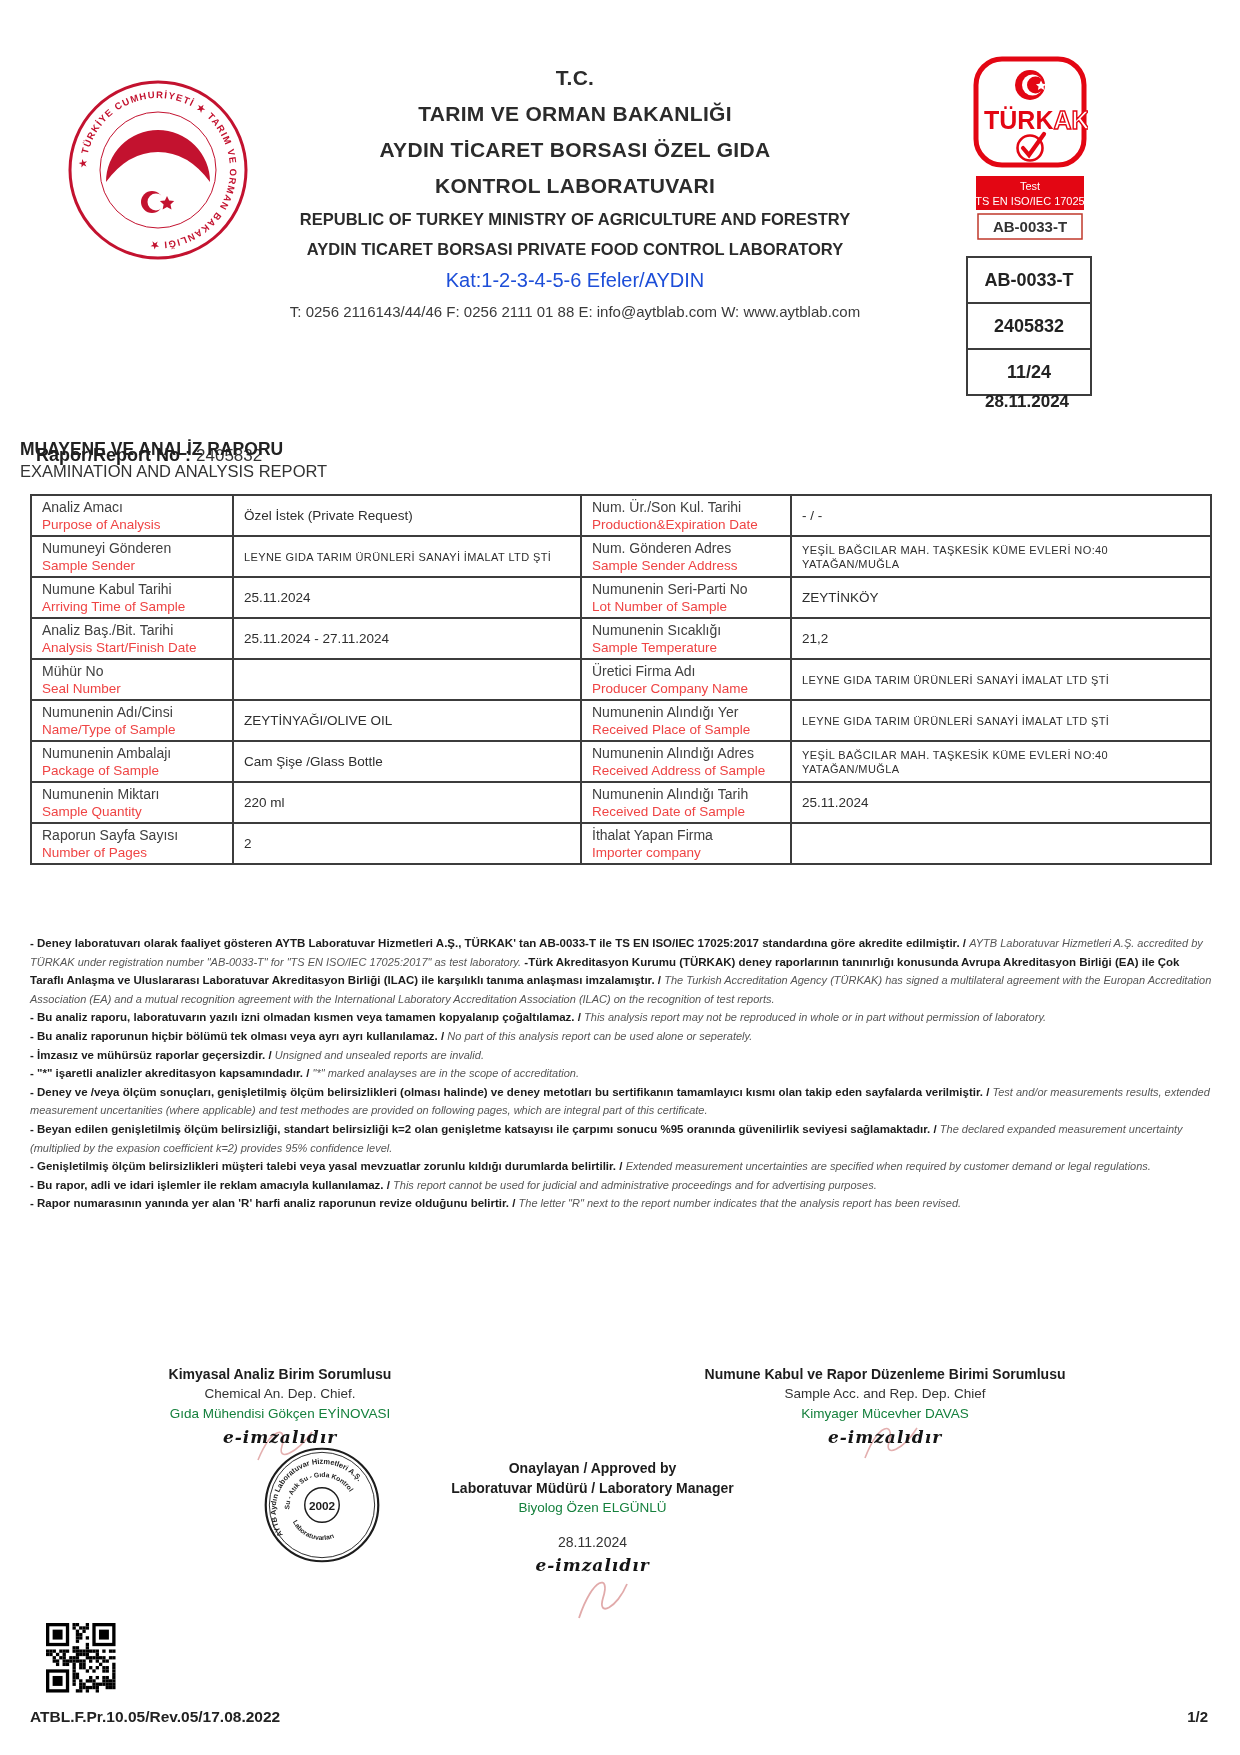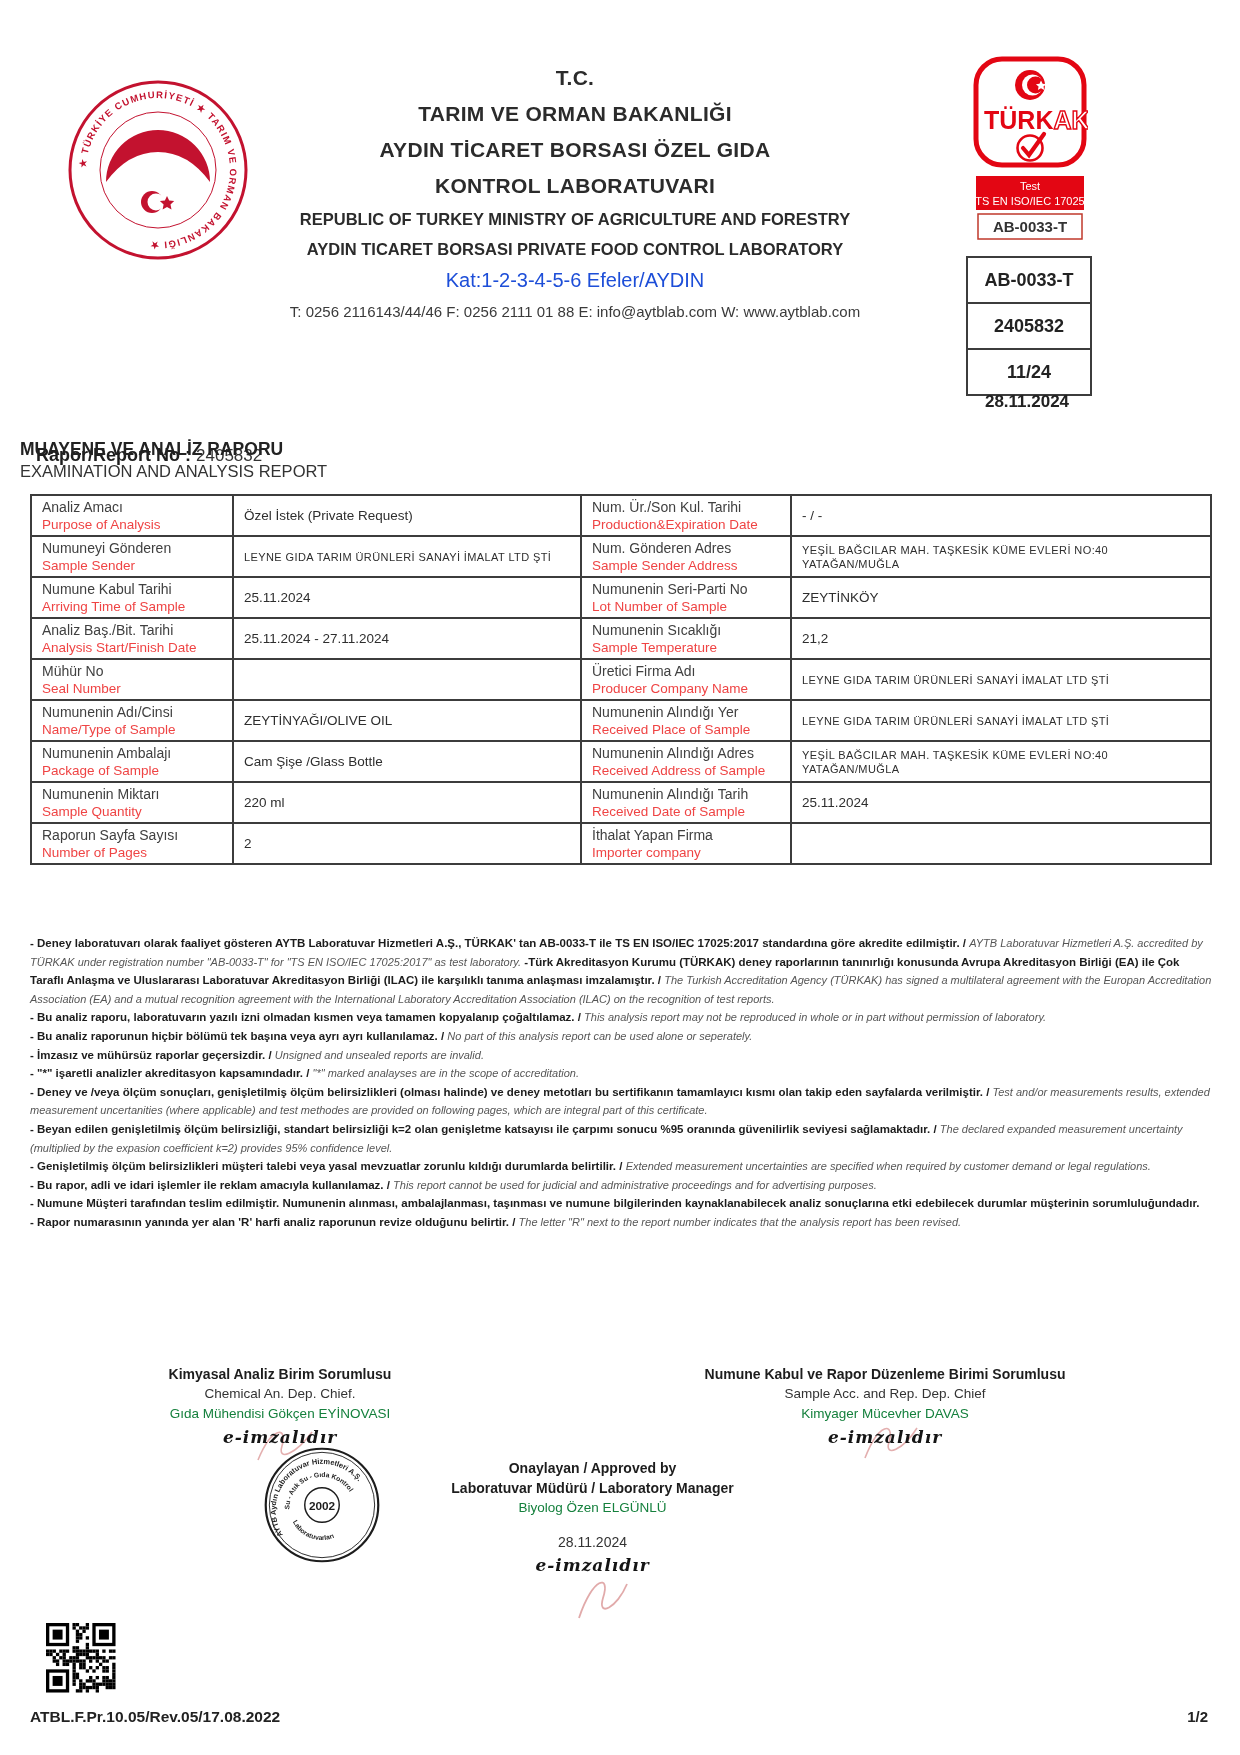--- a/index.html
+++ b/index.html
@@ -249,28 +249,27 @@
             <div class="le">Importer company</div>
           </td>
         <td class="valc"></td>
       </tr>
     </tbody>
   </table>
 
   <div class="disc">
     <p><span class="dtr">- Deney laboratuvarı olarak faaliyet gösteren AYTB Laboratuvar Hizmetleri A.Ş., TÜRKAK' tan AB-0033-T ile TS EN ISO/IEC 17025:2017 standardına göre akredite edilmiştir. /</span> <span class="den">AYTB Laboratuvar Hizmetleri A.Ş. accredited by TÜRKAK under registration number "AB-0033-T" for "TS EN ISO/IEC 17025:2017" as test laboratory.</span> <span class="dtr">-Türk Akreditasyon Kurumu (TÜRKAK) deney raporlarının tanınırlığı konusunda Avrupa Akreditasyon Birliği (EA) ile Çok Taraflı Anlaşma ve Uluslararası Laboratuvar Akreditasyon Birliği (ILAC) ile karşılıklı tanıma anlaşması imzalamıştır. /</span> <span class="den">The Turkish Accreditation Agency (TÜRKAK) has signed a multilateral agreement with the Europan Accreditation Association (EA) and a mutual recognition agreement with the International Laboratory Accreditation Association (ILAC) on the recognition of test reports.</span></p>
     <p><span class="dtr">- Bu analiz raporu, laboratuvarın yazılı izni olmadan kısmen veya tamamen kopyalanıp çoğaltılamaz. /</span> <span class="den">This analysis report may not be reproduced in whole or in part without permission of laboratory.</span></p>
-    <p><span class="dtr">- Bu analiz raporunun hiçbir bölümü tek başına veya ayrı ayrı kullanılamaz. /</span> <span class="den">No part of this analysis report can be used alone or seperately.</span></p>
+    <p><span class="dtr">- Bu analiz raporunun hiçbir bölümü tek olması veya ayrı ayrı kullanılamaz. /</span> <span class="den">No part of this analysis report can be used alone or seperately.</span></p>
     <p><span class="dtr">- İmzasız ve mühürsüz raporlar geçersizdir. /</span> <span class="den">Unsigned and unsealed reports are invalid.</span></p>
     <p><span class="dtr">- "*" işaretli analizler akreditasyon kapsamındadır. /</span> <span class="den">"*" marked analayses are in the scope of accreditation.</span></p>
     <p><span class="dtr">- Deney ve /veya ölçüm sonuçları, genişletilmiş ölçüm belirsizlikleri (olması halinde) ve deney metotları bu sertifikanın tamamlayıcı kısmı olan takip eden sayfalarda verilmiştir. /</span> <span class="den">Test and/or measurements results, extended measurement uncertanities (where applicable) and test methodes are provided on following pages, which are integral part of this certificate.</span></p>
     <p><span class="dtr">- Beyan edilen genişletilmiş ölçüm belirsizliği, standart belirsizliği k=2 olan genişletme katsayısı ile çarpımı sonucu %95 oranında güvenilirlik seviyesi sağlamaktadır. /</span> <span class="den">The declared expanded measurement uncertainty (multiplied by the expasion coefficient k=2) provides 95% confidence level.</span></p>
     <p><span class="dtr">- Genişletilmiş ölçüm belirsizlikleri müşteri talebi veya yasal mevzuatlar zorunlu kıldığı durumlarda belirtilir. /</span> <span class="den">Extended measurement uncertainties are specified when required by customer demand or legal regulations.</span></p>
     <p><span class="dtr">- Bu rapor, adli ve idari işlemler ile reklam amacıyla kullanılamaz. /</span> <span class="den">This report cannot be used for judicial and administrative proceedings and for advertising purposes.</span></p>
-    <p><span class="dtr">- Numune Müşteri tarafından teslim edilmiştir. Numunenin alınması, ambalajlanması, taşınması ve numune bilgilerinden kaynaklanabilecek analiz sonuçlarına etki edebilecek durumlar müşterinin sorumluluğundadır.</span> <span class="den"></span></p>
     <p><span class="dtr">- Rapor numarasının yanında yer alan 'R' harfi analiz raporunun revize olduğunu belirtir. /</span> <span class="den">The letter "R" next to the report number indicates that the analysis report has been revised.</span></p>
   </div>
 
   <div class="sig sig-left">
     <div class="t1">Kimyasal Analiz Birim Sorumlusu</div>
     <div class="t2">Chemical An. Dep. Chief.</div>
     <div class="nm">Gıda Mühendisi Gökçen EYİNOVASI</div>
     <svg class="squig" style="left:140px;top:58px" width="70" height="44" viewBox="0 0 70 44">
         <path d="M8,38 C 22,4 38,4 32,24 C 27,40 46,32 62,10" fill="none" stroke="#dc9b9b" stroke-width="1.6" opacity=".8"></path>
       </svg>

